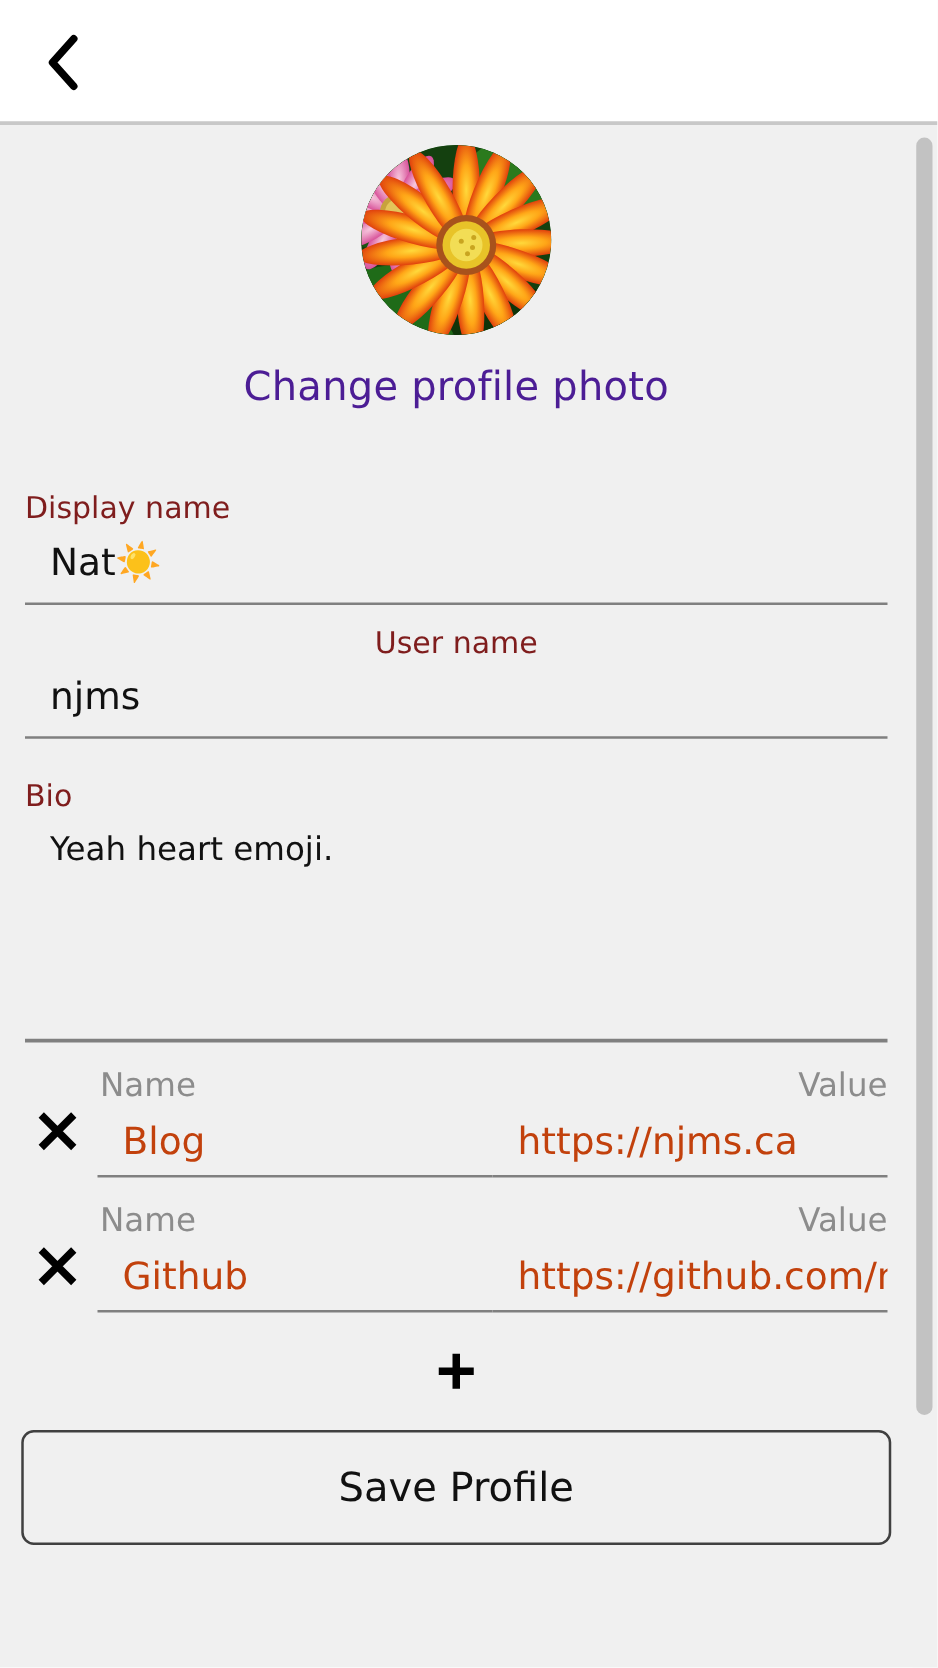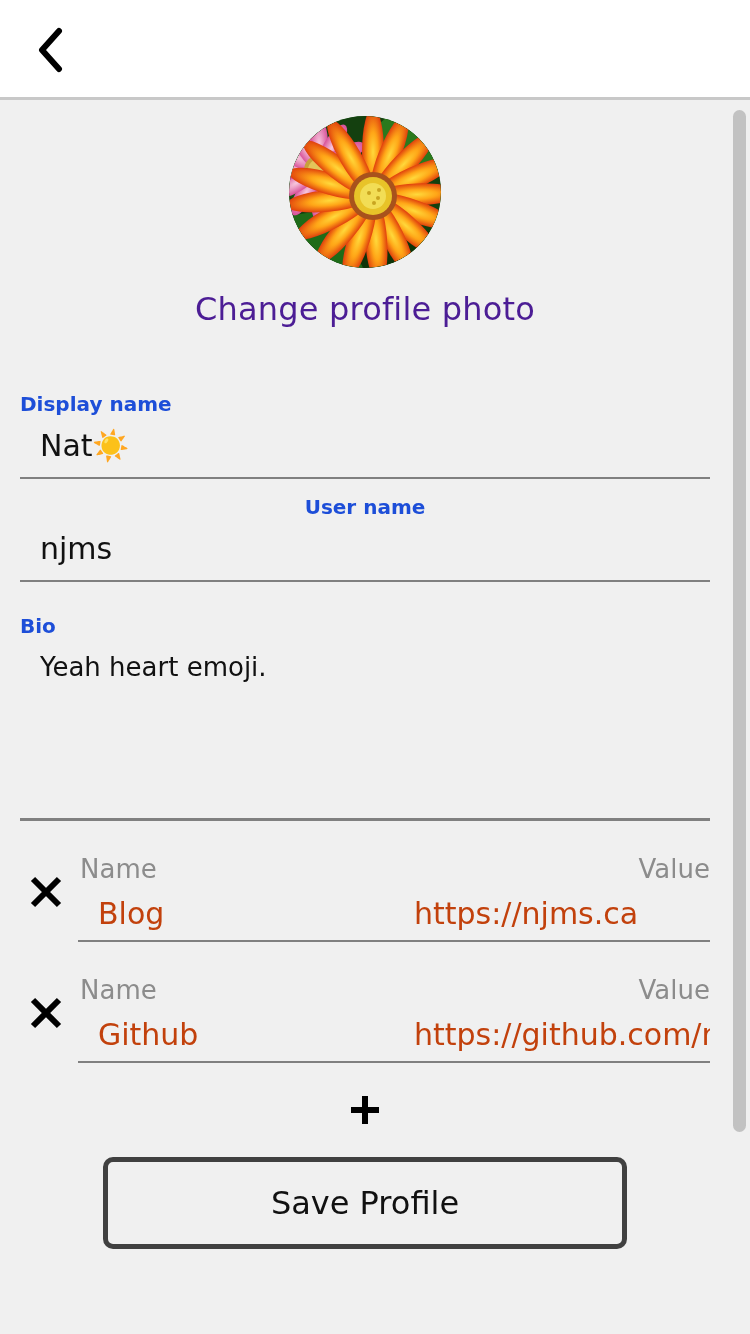--- a/index.html
+++ b/index.html
@@ -85,23 +85,23 @@
     margin-top: 22px;
     cursor: pointer;
     font-family: "DejaVu Sans", sans-serif;
   }
 
   
   .field {
     padding: 0 20px;
   }
   .field-label {
-    color: #1d4ed8;
-    font-size: 20px;
-    font-weight: 700;
+    color: #7f1d1d;
+    font-size: 24px;
+    font-weight: 400;
     padding-left: 0px;
   }
   .field-input {
     font-size: 30px;
     color: #111111;
     padding: 12px 0 14px 20px;
     min-height: 54px;
     outline: none;
     cursor: text;
     white-space: nowrap;
@@ -144,21 +144,21 @@
     align-items: center;
     justify-content: center;
     cursor: pointer;
     flex: 0 0 64px;
     padding-top: 34px;
   }
   .delete-btn svg { display: block; }
 
   .link-col {
     flex: 0 0 auto;
-    padding-top: 33px;
+    padding-top: 20px;
   }
   .link-col.name  { width: 316px; }
   .link-col.value { width: 316px; margin-left: 0px; text-align: right; }
 
   .link-label {
     color: #8c8c8c;
     font-size: 26px;
     font-weight: 400;
     padding-left: 2px;
   }
@@ -194,23 +194,23 @@
   }
   .add-btn svg { display: block; }
 
   
   .save-wrap {
     display: flex;
     justify-content: center;
     padding-top: 10px;
   }
   .save-button {
-    width: 524px;
+    width: 696px;
     height: 92px;
-    border: 5px solid #404040;
+    border: 2px solid #404040;
     border-radius: 10px;
     background: #f0f0f0;
     color: #111111;
     font-size: 32px;
     font-family: "DejaVu Sans", sans-serif;
     display: flex;
     align-items: center;
     justify-content: center;
     cursor: pointer;
   }

